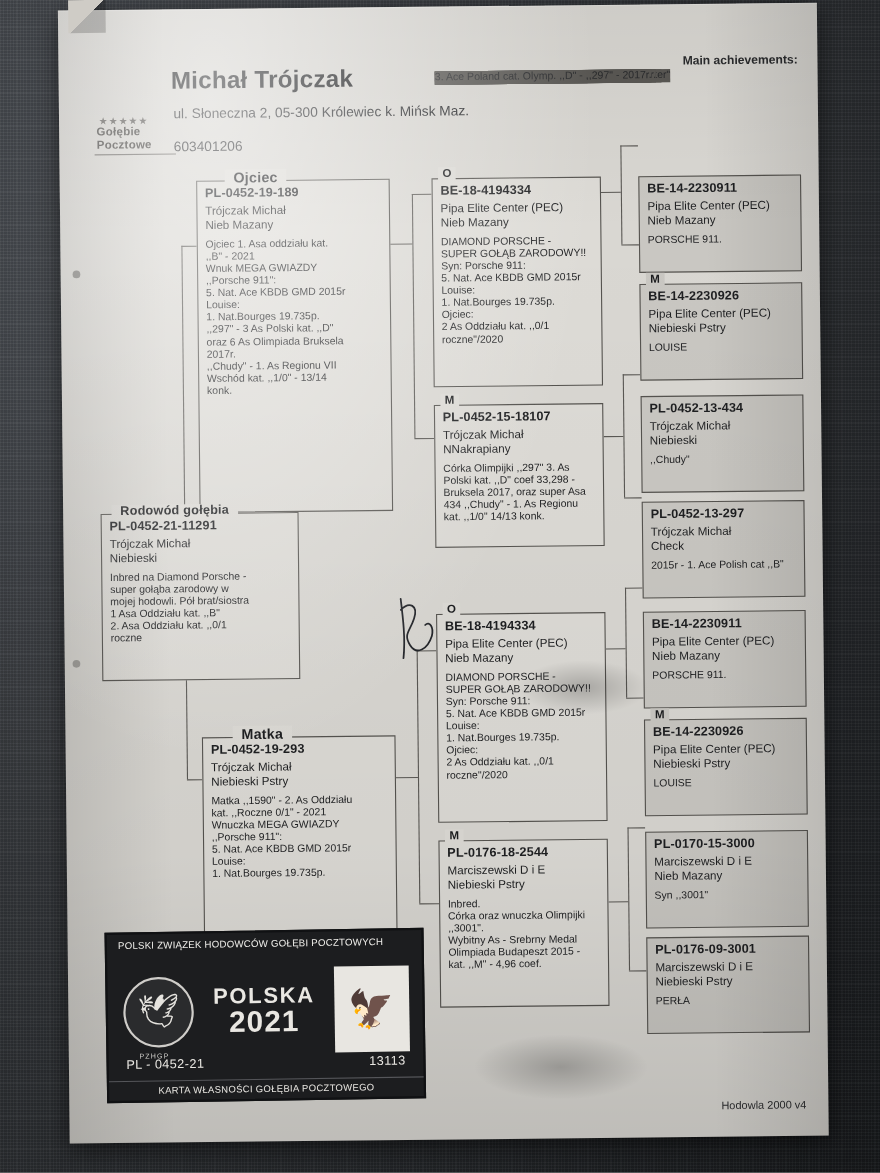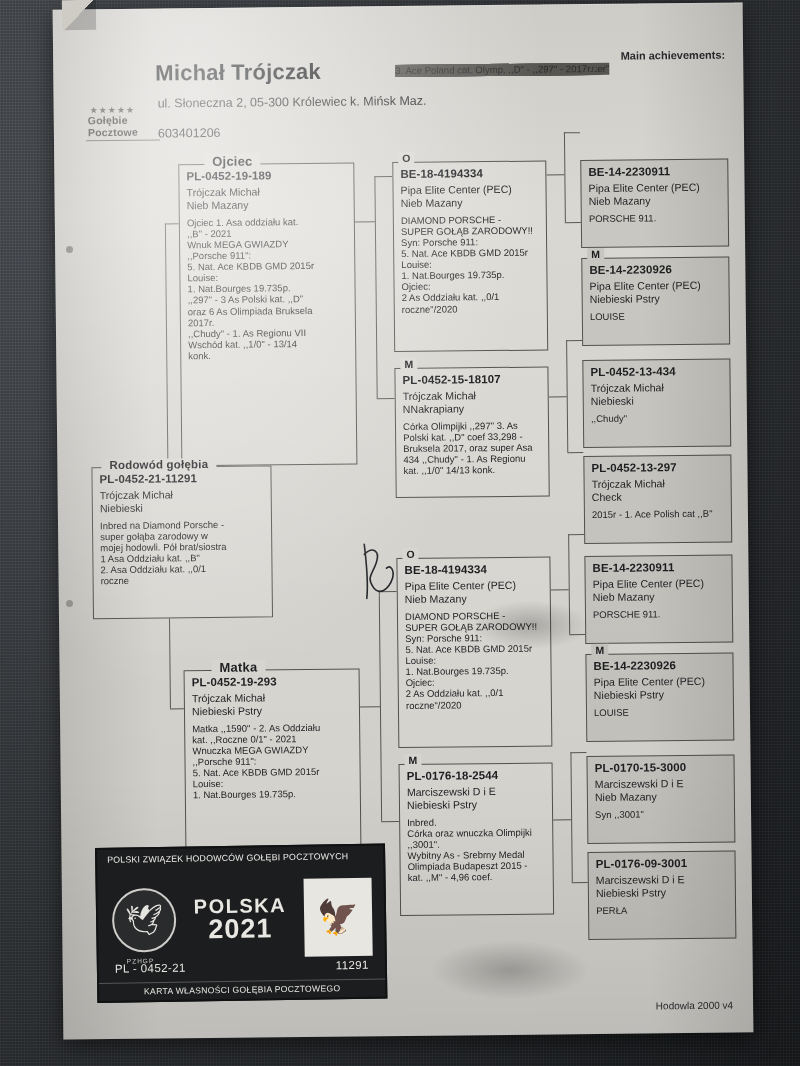--- a/index.html
+++ b/index.html
@@ -458,21 +458,21 @@
         </div>
         <div class="polska">
           <div class="p1">POLSKA</div>
           <div class="p2">2021</div>
         </div>
         <div class="eagle">🦅</div>
       </div>
       <div class="pzhgp">PZHGP</div>
       <div class="c-bot">
         <span>PL - 0452-21</span>
-        <span>11291</span>
+        <span>13113</span>
       </div>
       <div class="c-foot">KARTA WŁASNOŚCI GOŁĘBIA POCZTOWEGO</div>
     </div>
 
   </div>
 </div>
 
 <div class="fold"></div>
 
 <div class="smudge" style="left:430px; top:940px; width:160px; height:60px;"></div>

